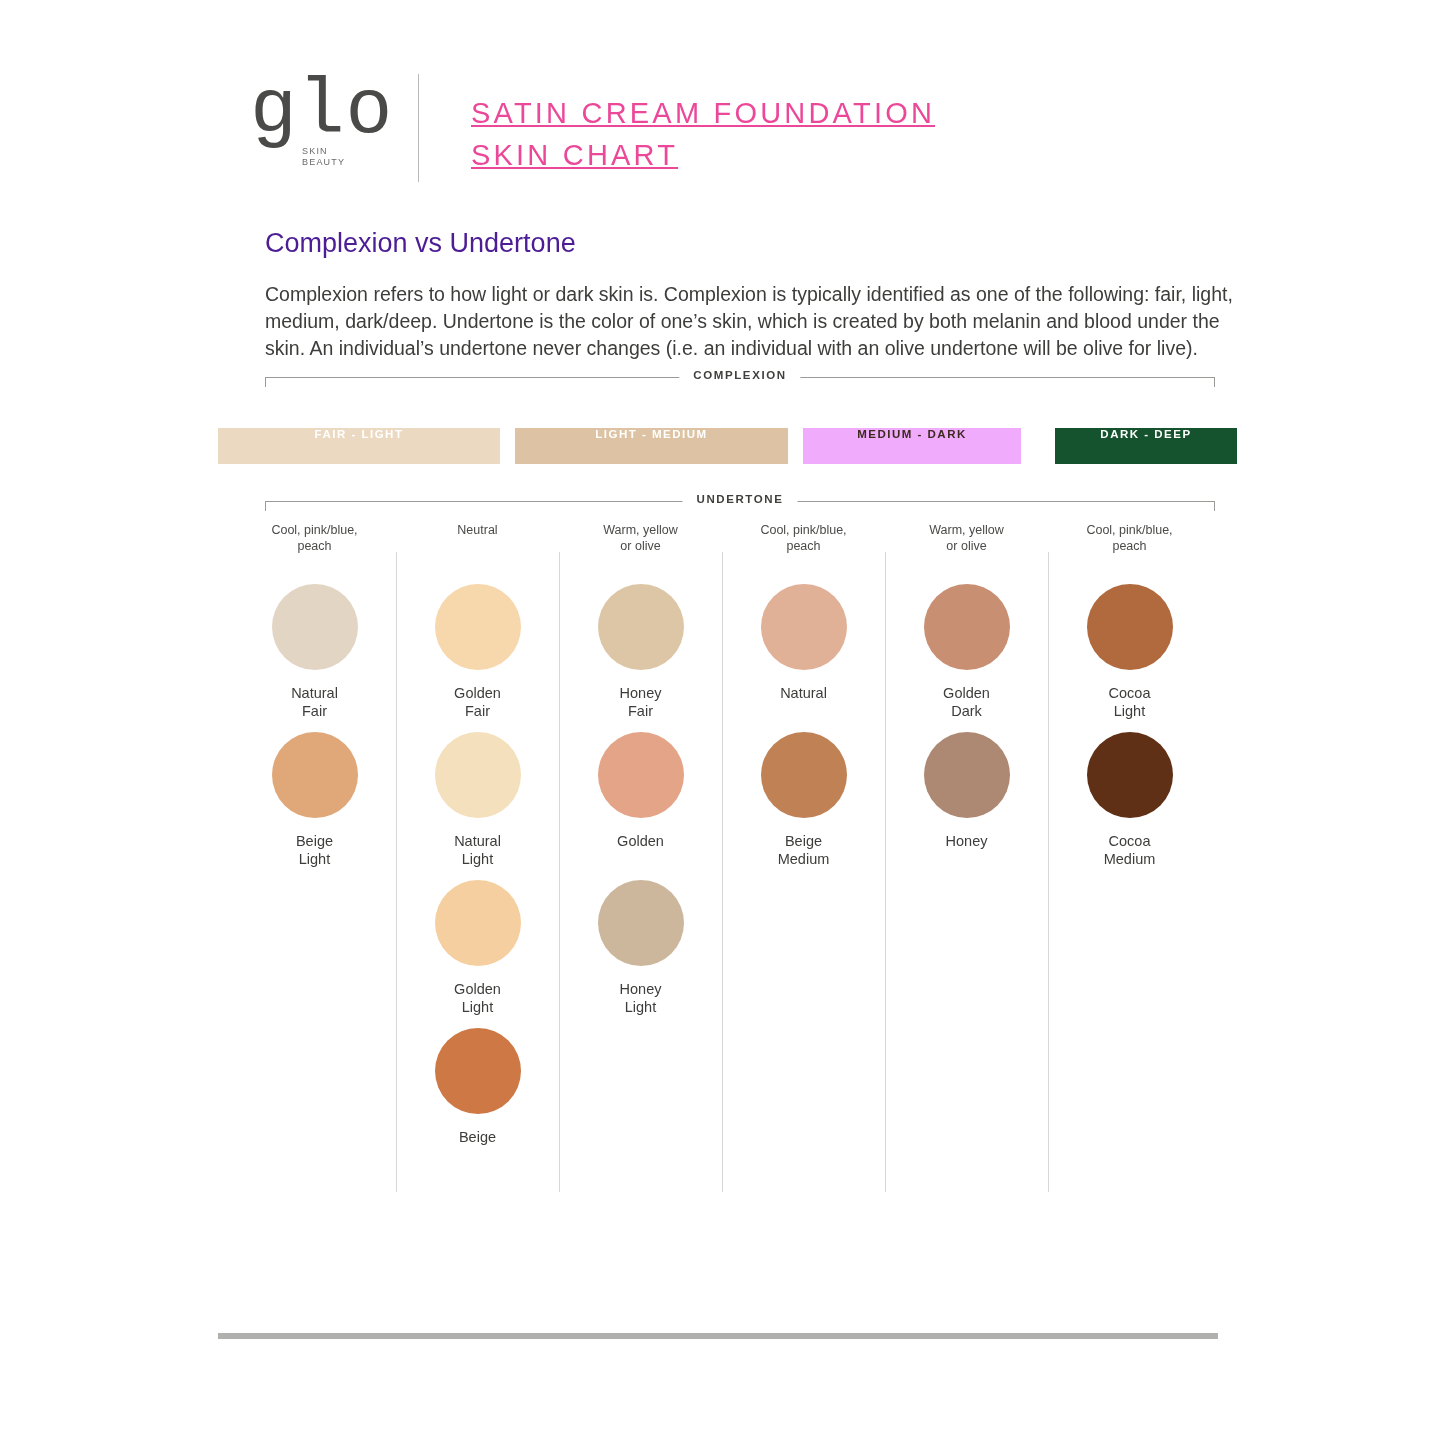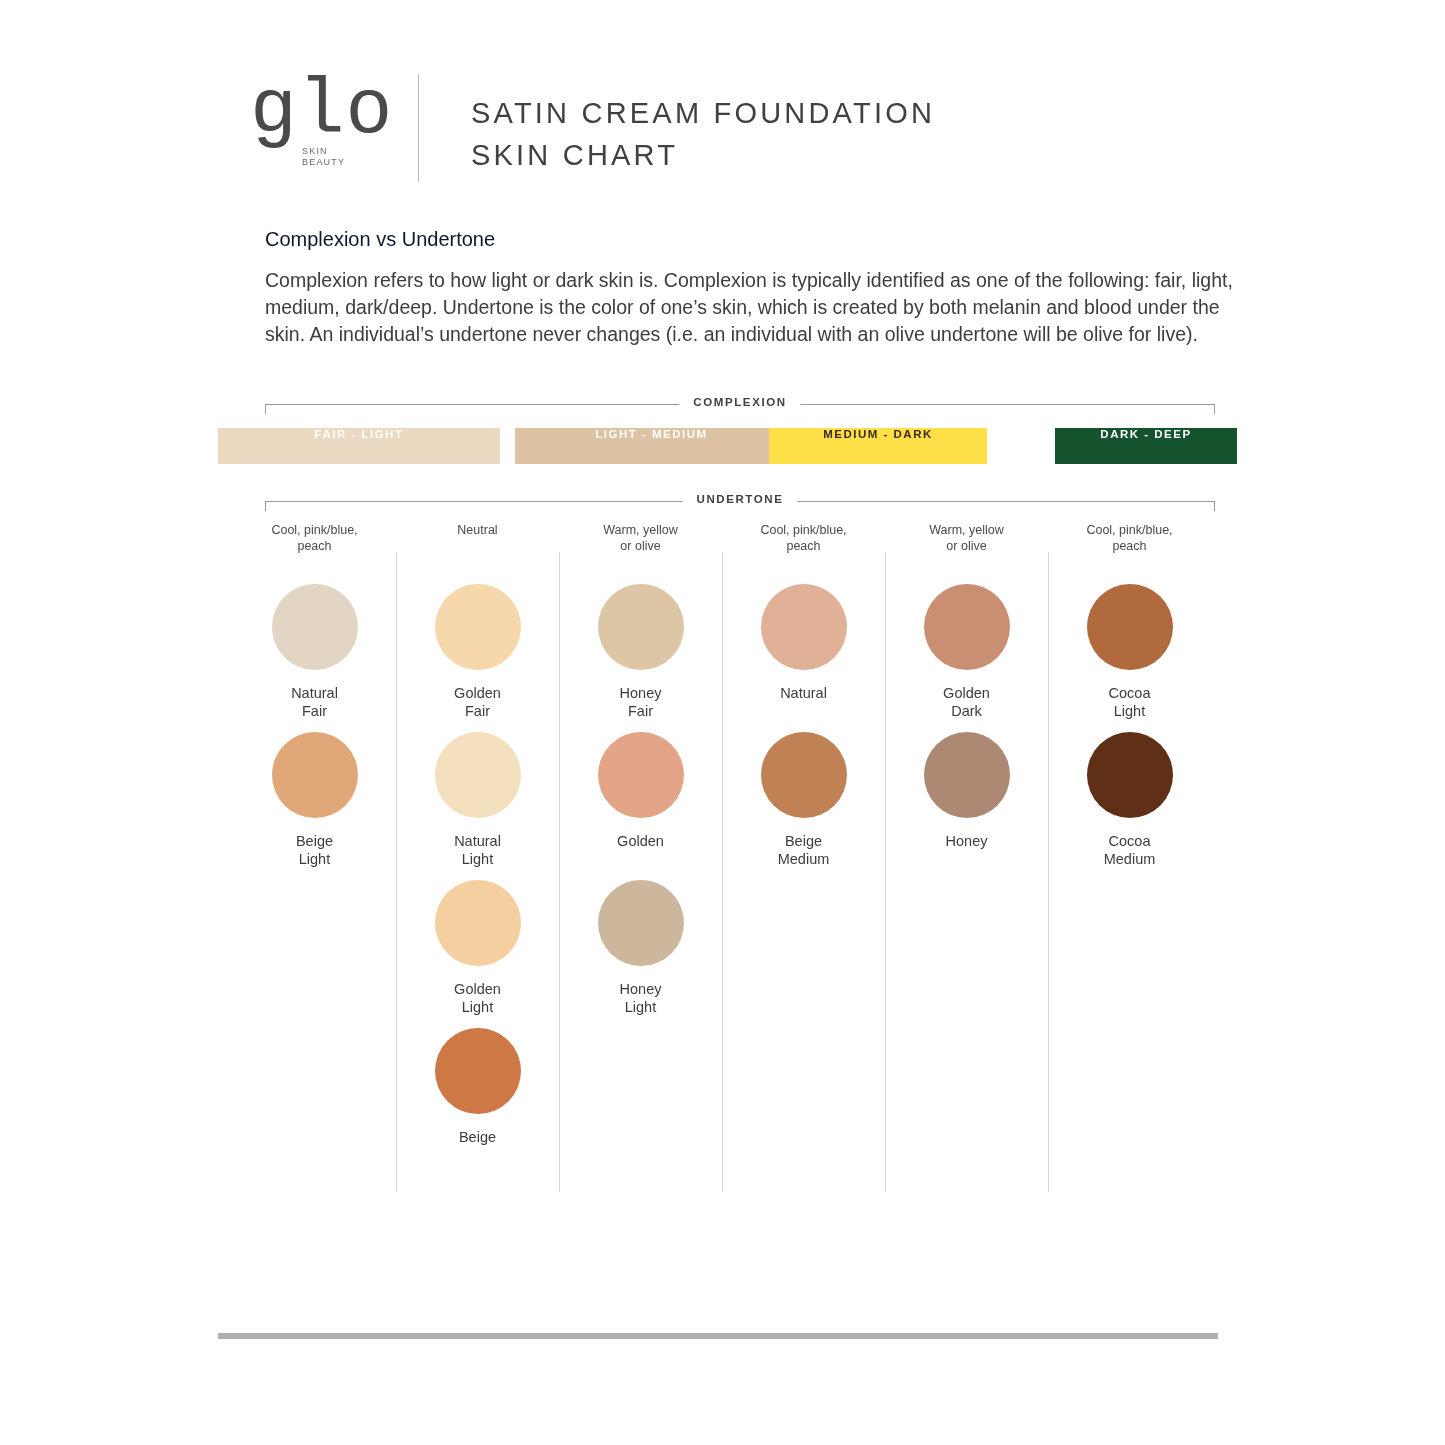--- a/index.html
+++ b/index.html
@@ -61,36 +61,37 @@
     margin-left: 8px;
     margin-right: 52px;
     margin-top: 4px;
   }
   .title-block {
     padding-top: 22px;
   }
   .title-line {
     font-size: 29px;
     letter-spacing: 3.2px;
-    color: #404040;
+    color: #ec4899;
     line-height: 42px;
     font-weight: 400;
+    text-decoration: underline;
   }
 
   
   .intro {
     position: absolute;
     left: 265px;
     top: 228px;
     width: 1000px;
   }
   .intro-heading {
-    font-size: 20px;
-    color: #0f172a;
-    margin-bottom: 16px;
+    font-size: 27px;
+    color: #4c1d95;
+    margin-bottom: 22px;
     font-weight: 400;
   }
   .intro-body {
     font-size: 19.5px;
     line-height: 27px;
     color: #3d3d3b;
     width: 995px;
   }
 
   
@@ -218,33 +219,33 @@
       <div class="title-line">SATIN CREAM FOUNDATION</div>
       <div class="title-line">SKIN CHART</div>
     </div>
   </div>
 
   <div class="intro">
     <div class="intro-heading">Complexion vs Undertone</div>
     <div class="intro-body">Complexion refers to how light or dark skin is. Complexion is typically identified as one of the following: fair, light, medium, dark/deep. Undertone is the color of one’s skin, which is created by both melanin and blood under the skin. An individual’s undertone never changes (i.e. an individual with an olive undertone will be olive for live).</div>
   </div>
 
-  <div class="bracket-row" style="top:396px;">
+  <div class="bracket-row" style="top:369px;">
     <div class="bracket-line"></div>
     <div class="bracket-label">COMPLEXION</div>
   </div>
 
   <div class="bands" id="bands">
       <div class="band" style="left: 0px; width: 282px; background: rgb(236, 217, 193); color: rgb(255, 255, 255);">
         <span>FAIR - LIGHT</span>
       </div>
       <div class="band" style="left: 297px; width: 273px; background: rgb(221, 195, 163); color: rgb(255, 255, 255);">
         <span>LIGHT - MEDIUM</span>
       </div>
-      <div class="band" style="left: 551px; width: 218px; background: #fde047; color: rgb(59, 42, 28);">
+      <div class="band" style="left: 585px; width: 218px; background: #f0abfc; color: rgb(59, 42, 28);">
         <span>MEDIUM - DARK</span>
       </div>
       <div class="band" style="left: 837px; width: 182px; background: #14532d; color: rgb(255, 255, 255);">
         <span>DARK - DEEP</span>
       </div>
     </div>
 
   <div class="bracket-row" style="top:493px;">
     <div class="bracket-line"></div>
     <div class="bracket-label">UNDERTONE</div>

